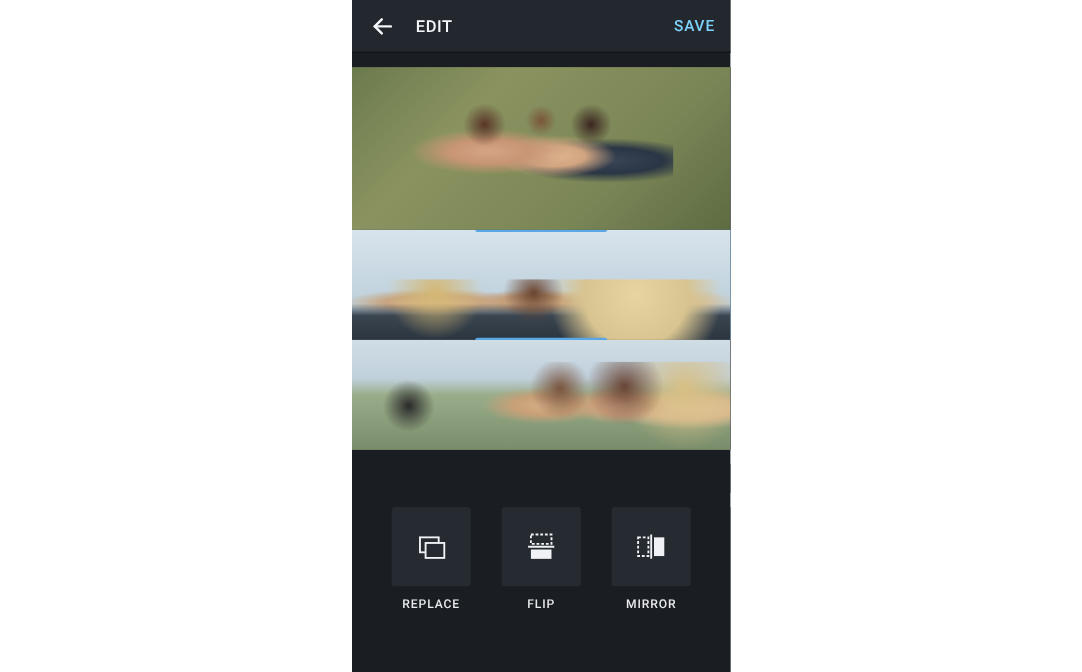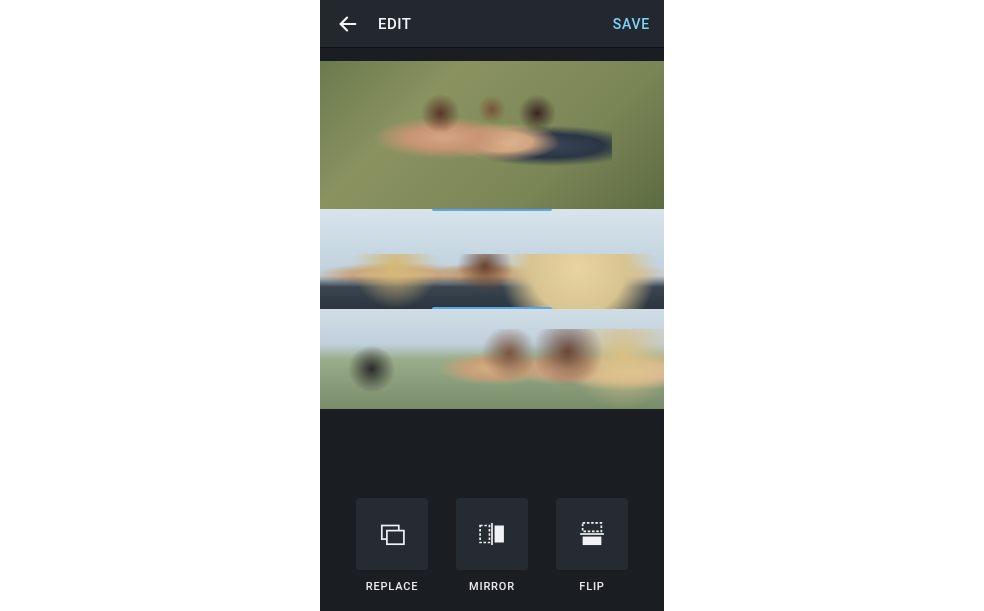--- a/index.html
+++ b/index.html
@@ -178,21 +178,21 @@
     }
     .spacer {
       flex: 1;
       background: #1a1d21;
     }
     .toolbar {
       height: 150px;
       background: #1a1d21;
       display: flex;
       justify-content: center;
-      align-items: flex-end;
+      align-items: flex-start;
       gap: 14px;
       padding-bottom: 18px;
     }
     .tool-button {
       width: 86px;
       display: flex;
       flex-direction: column;
       align-items: center;
       cursor: pointer;
     }
@@ -254,33 +254,33 @@
           <rect x="8" y="10" width="20" height="16" stroke="#f0f2f5" stroke-width="2" fill="none"></rect>
           <rect x="14" y="16" width="20" height="16" stroke="#f0f2f5" stroke-width="2" fill="#262b31"></rect>
         </svg>
       </div>
       <div class="tool-label">REPLACE</div>
     </div>
 
     <div class="tool-button">
       <div class="tool-icon-box">
         <svg width="34" height="34" viewBox="0 0 40 40" fill="none">
+          <rect x="9" y="7" width="22" height="10" stroke="#f0f2f5" stroke-width="2" fill="none" stroke-dasharray="3 2"></rect>
+          <line x1="6" y1="20" x2="34" y2="20" stroke="#f0f2f5" stroke-width="2"></line>
+          <rect x="9" y="23" width="22" height="10" fill="#f0f2f5"></rect>
+        </svg>
+      </div>
+      <div class="tool-label">FLIP</div>
+    </div>
+
+    <div class="tool-button">
+      <div class="tool-icon-box">
+        <svg width="34" height="34" viewBox="0 0 40 40" fill="none">
           <rect x="6" y="10" width="11" height="20" stroke="#f0f2f5" stroke-width="2" fill="none" stroke-dasharray="3 2"></rect>
           <line x1="20" y1="7" x2="20" y2="33" stroke="#f0f2f5" stroke-width="2"></line>
           <rect x="23" y="10" width="11" height="20" fill="#f0f2f5"></rect>
         </svg>
       </div>
       <div class="tool-label">MIRROR</div>
     </div>
-
-    <div class="tool-button">
-      <div class="tool-icon-box">
-        <svg width="34" height="34" viewBox="0 0 40 40" fill="none">
-          <rect x="9" y="7" width="22" height="10" stroke="#f0f2f5" stroke-width="2" fill="none" stroke-dasharray="3 2"></rect>
-          <line x1="6" y1="20" x2="34" y2="20" stroke="#f0f2f5" stroke-width="2"></line>
-          <rect x="9" y="23" width="22" height="10" fill="#f0f2f5"></rect>
-        </svg>
-      </div>
-      <div class="tool-label">FLIP</div>
-    </div>
   </div>
 
 </div>
 
 </body></html>

